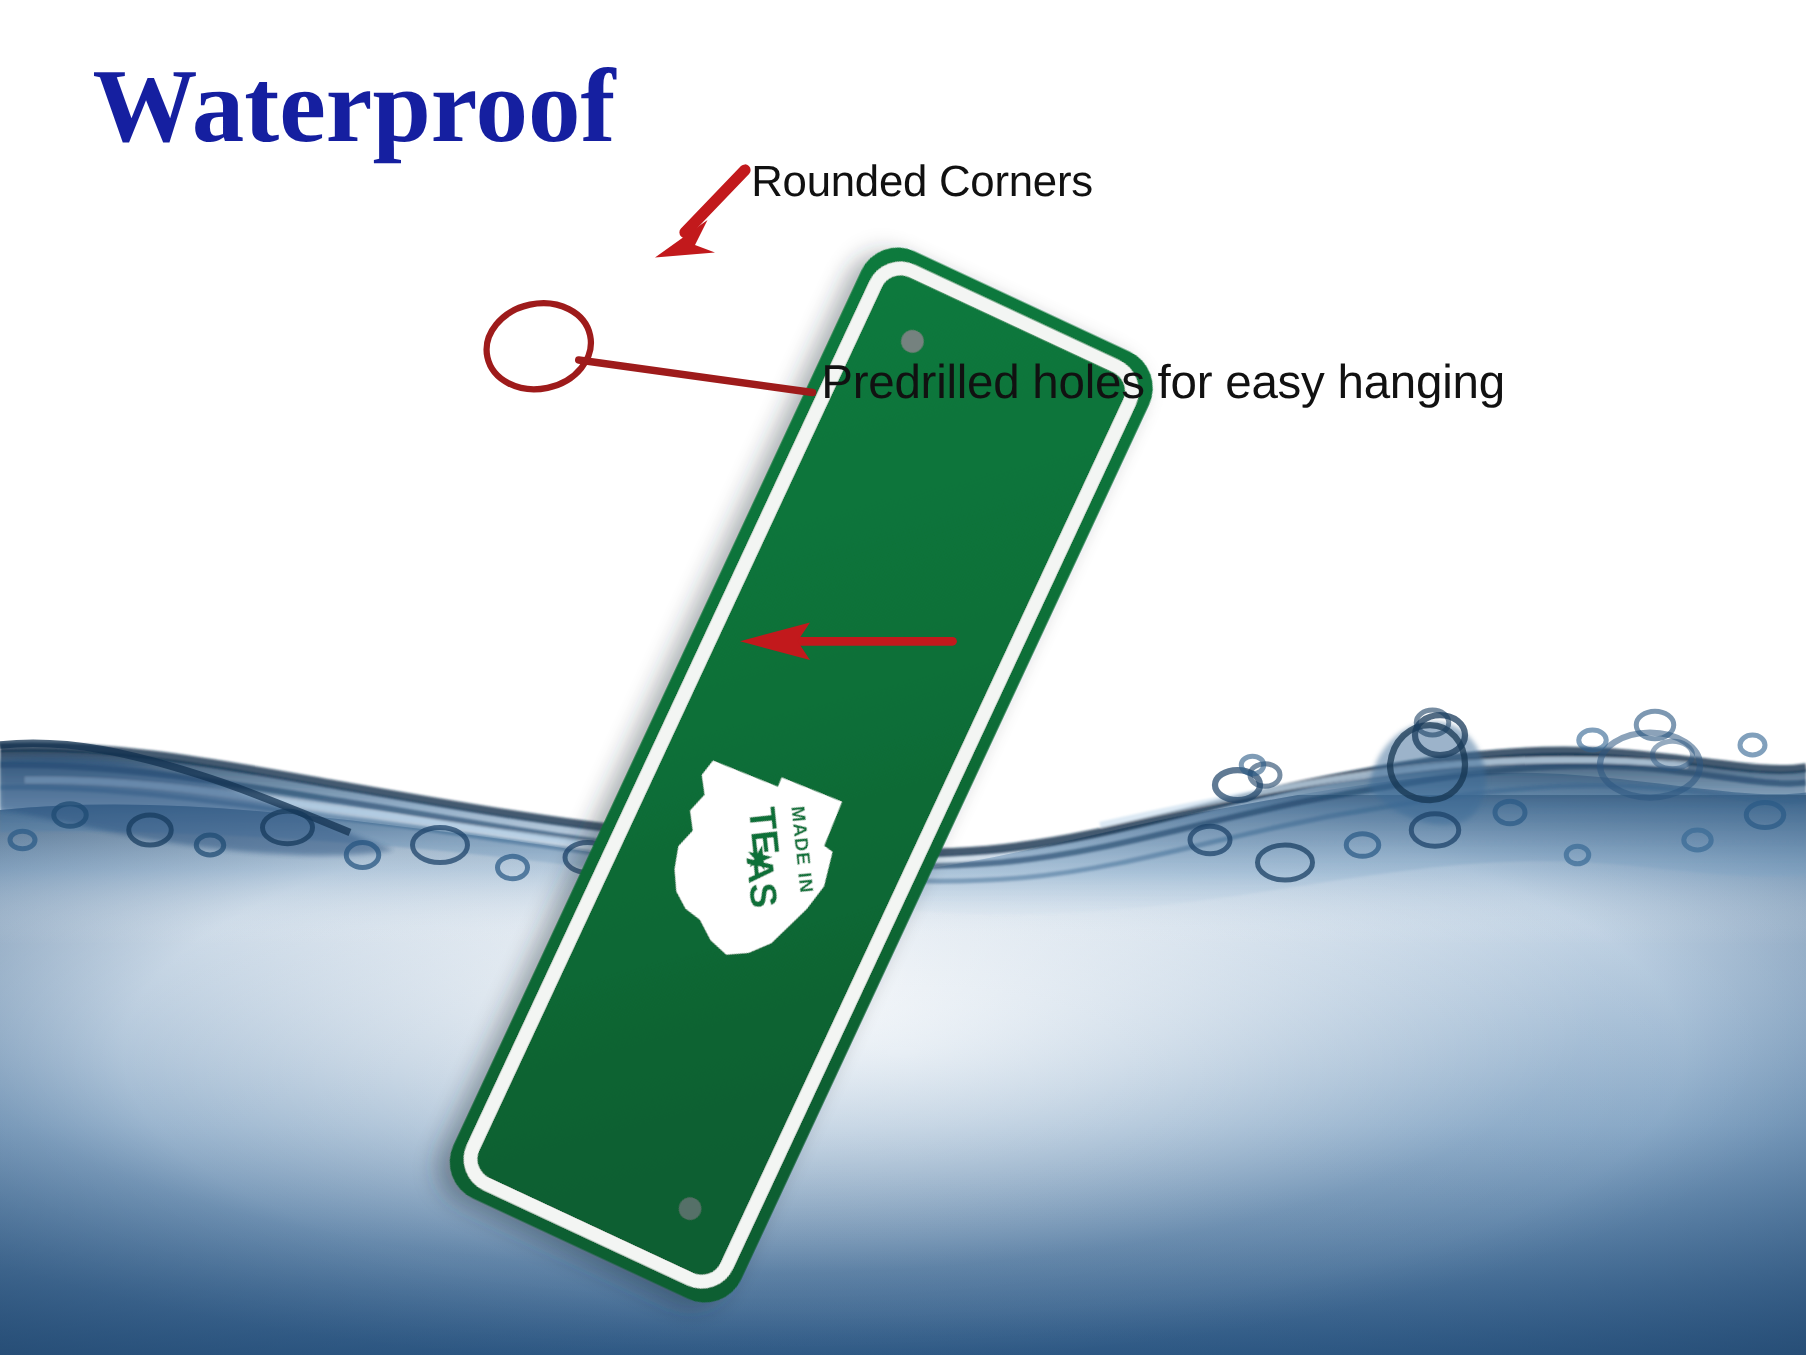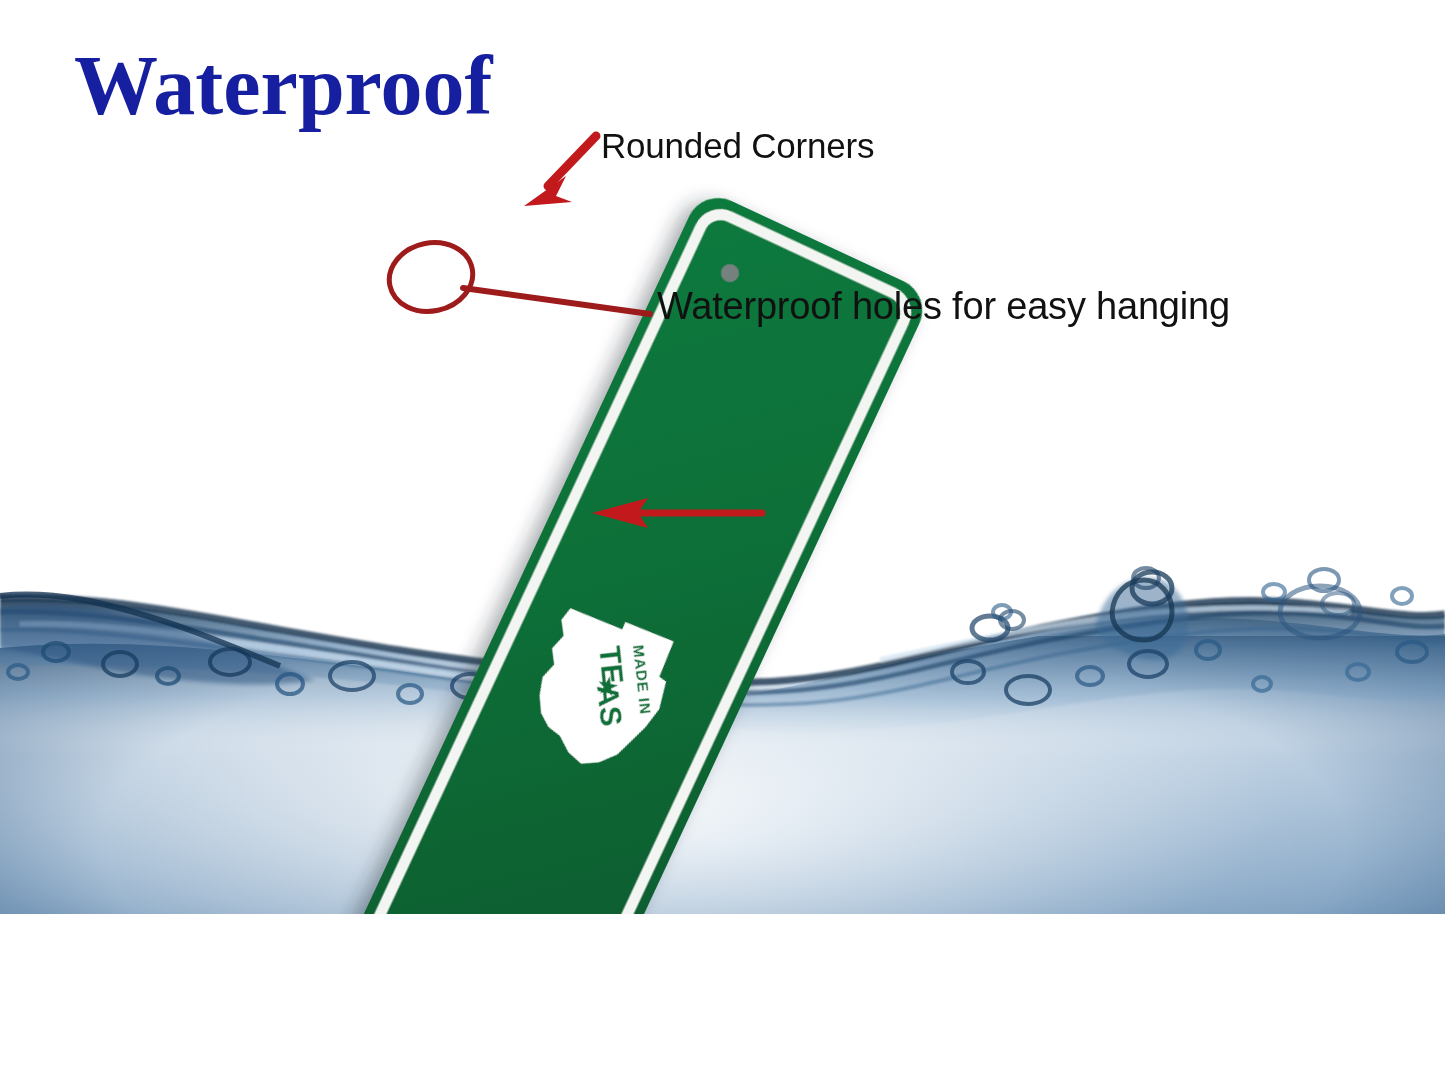--- a/index.html
+++ b/index.html
@@ -6,21 +6,21 @@
     margin: 0;
     padding: 0;
     background: #ffffff;
   }
   body {
     font-family: "Liberation Sans", sans-serif;
   }
   #stage {
     position: relative;
     width: 1445px;
-    height: 914px;
+    height: 1084px;
     overflow: hidden;
     background: #ffffff;
   }
 
   
   .water-layer {
     position: absolute;
     left: 0; top: 0;
     width: 1445px; height: 1084px;
   }
@@ -298,16 +298,16 @@
     <g>
       <line x1="762" y1="513" x2="626" y2="513" stroke="#c2191c" stroke-width="7" stroke-linecap="round"></line>
       <path d="M592,513 L648,498 L638,513 L648,528 Z" fill="#c2191c"></path>
     </g>
   </svg>
 
   <div id="title-waterproof">Waterproof</div>
 
   <div class="annot-label" id="label-rounded-corners">Rounded Corners</div>
 
-  <div class="annot-label" id="label-predrilled">Waterproof holes for easy hanging</div>
+  <div class="annot-label" id="label-predrilled">Predrilled holes for easy hanging</div>
 
 
 </div>
 
 </body></html>

